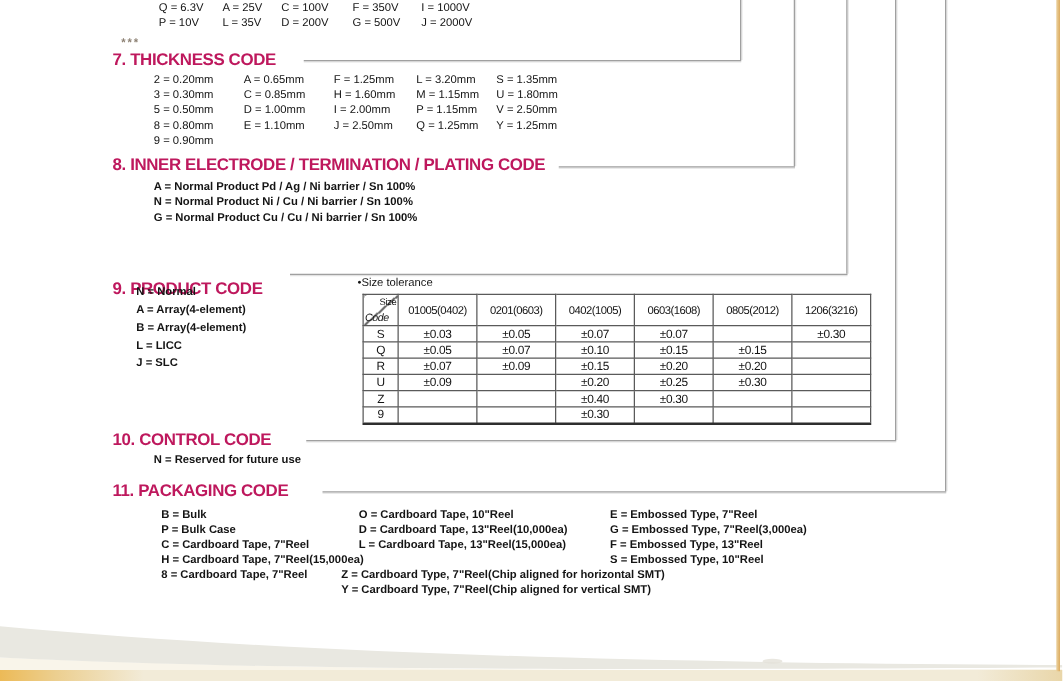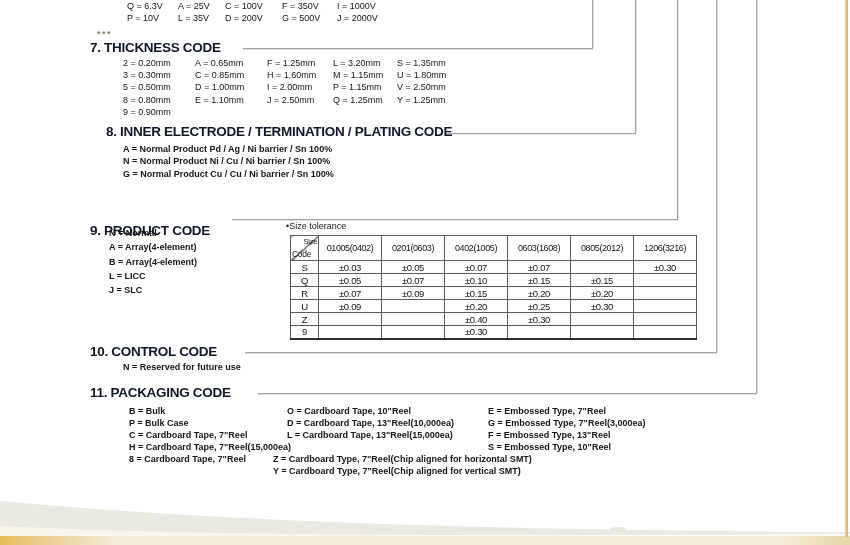--- a/index.html
+++ b/index.html
@@ -6,21 +6,21 @@
   body{
     width:850px;height:545px;position:relative;overflow:hidden;
     background:#ffffff;color:#141414;
     font-family:"Liberation Sans","DejaVu Sans",sans-serif;
     -webkit-font-smoothing:antialiased;
   }
 
   
   .sec-title{
     position:absolute;left:90px;font-weight:bold;font-size:13.5px;
-    letter-spacing:-0.3px;white-space:nowrap;color:#0f172a;
+    letter-spacing:-0.3px;white-space:nowrap;color:#be185d;
   }
 
   
   .lh{position:absolute;height:1px;background:#a0a0a0;box-shadow:0 1px 0 #e3e3e3;}
   .lv{position:absolute;width:1px;background:#a0a0a0;box-shadow:1px 0 0 #e3e3e3;}
 
   
   .list{position:absolute;font-size:9px;white-space:nowrap;}
   .list > div{white-space:nowrap;font-weight:bold;}
 
@@ -59,21 +59,21 @@
   }
   table.tol thead tr{height:25px;}
   table.tol tbody tr{height:13px;}
   table.tol td{font-size:9.5px;letter-spacing:-0.3px;}
   td.codecell{font-size:9.5px;}
   th.cornercell{
     width:27px;position:relative;
     background:linear-gradient(to bottom right,transparent 47.5%,#666 47.5%,#666 52%,transparent 52%);
   }
   th.cornercell .c-top{position:absolute;top:1px;right:1px;font-size:7.5px;letter-spacing:-0.3px;padding-left:44px;}
-  th.cornercell .c-bot{position:absolute;bottom:1px;left:1px;font-size:8.5px;letter-spacing:-0.3px;}
+  th.cornercell .c-bot{position:absolute;bottom:1px;left:1px;font-size:8.5px;letter-spacing:-0.3px;font-style:italic;}
   th.colhead{width:62px;font-size:9px;letter-spacing:-0.4px;}
 
   
   .right-edge{position:absolute;left:845px;top:0;width:3px;height:537px;
     background:linear-gradient(90deg,#ecd3a2,#dcab5e);}
   .bottom-band{position:absolute;left:0;top:536px;width:850px;height:9px;
     background:linear-gradient(90deg,#ecba57 0px,#eccf90 45px,#f2ebd8 115px,#f2ebd8 92%,#e9d6a9 100%);}
   .wedge-wrap{position:absolute;left:0;top:498px;width:850px;height:47px;}
   .smudge{position:absolute;left:610px;top:527px;width:16px;height:4px;
     background:#e3e1d8;border-radius:50%;opacity:.8;}
@@ -129,21 +129,21 @@
     <div>P = 1.15mm</div>
     <div>V = 2.50mm</div>
     <div>8 = 0.80mm</div>
     <div>E = 1.10mm</div>
     <div>J = 2.50mm</div>
     <div>Q = 1.25mm</div>
     <div>Y = 1.25mm</div>
     <div>9 = 0.90mm</div>
   </div>
 
-<div class="sec-title" style="top:124px;margin-left:16px;">8. INNER ELECTRODE / TERMINATION / PLATING CODE</div>
+<div class="sec-title" style="top:124px;">8. INNER ELECTRODE / TERMINATION / PLATING CODE</div>
 <div class="list plating-list">
     <div>A = Normal Product Pd / Ag / Ni barrier / Sn 100%</div>
     <div>N = Normal Product Ni / Cu / Ni barrier / Sn 100%</div>
     <div>G = Normal Product Cu / Cu / Ni barrier / Sn 100%</div>
   </div>
 
 <div class="sec-title" style="top:223px;">9. PRODUCT CODE</div>
 <div class="list product-list">
     <div>N = Normal</div>
     <div>A = Array(4-element)</div>

